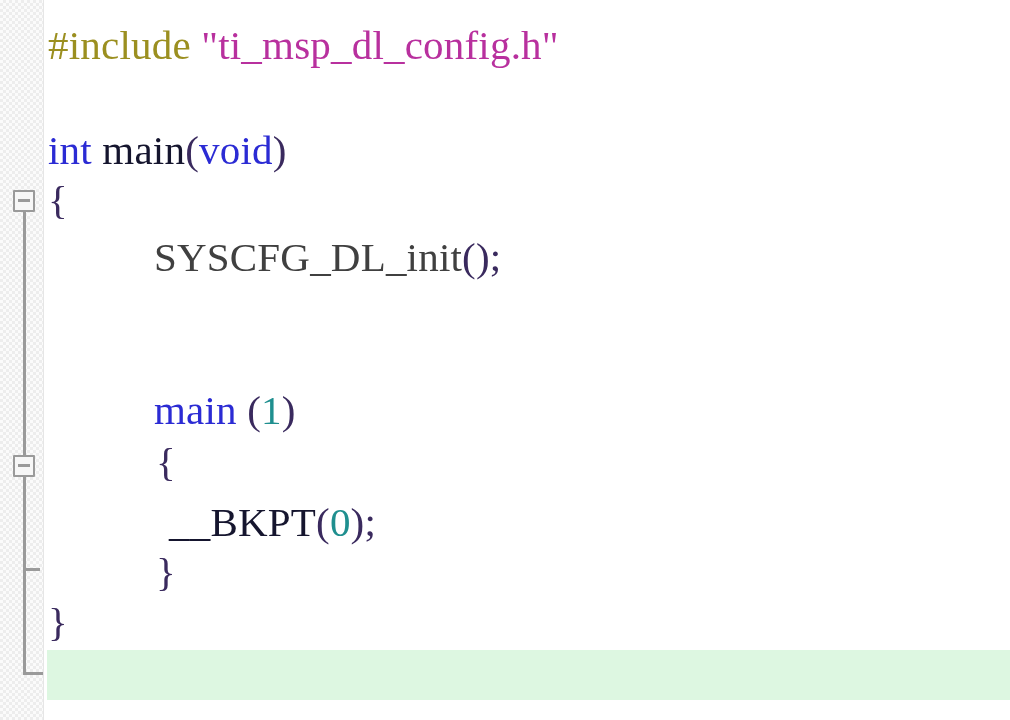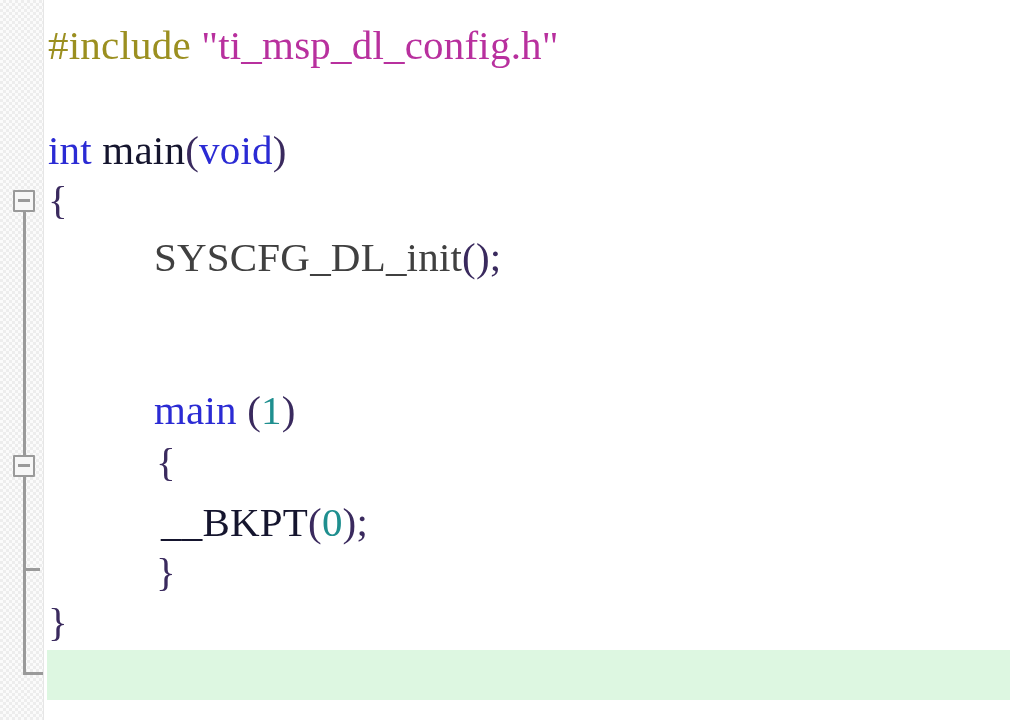--- a/index.html
+++ b/index.html
@@ -142,20 +142,20 @@
     <div id="code-lines">
         <div class="code-line" style="top: 20px; left: 4px;"><span class="tok-preproc" style="color: rgb(155, 143, 32);">#include</span><span class="tok-plain" style="color: rgb(21, 21, 46);"> </span><span class="tok-string" style="color: rgb(184, 48, 158);">"ti_msp_dl_config.h"</span></div>
         <div class="code-line" style="top: 70px; left: 4px;">&nbsp;</div>
         <div class="code-line" style="top: 125px; left: 4px;"><span class="tok-keyword" style="color: rgb(43, 43, 212);">int</span><span class="tok-plain" style="color: rgb(21, 21, 46);"> </span><span class="tok-ident" style="color: rgb(21, 21, 46);">main</span><span class="tok-punct" style="color: rgb(58, 42, 94);">(</span><span class="tok-keyword" style="color: rgb(43, 43, 212);">void</span><span class="tok-punct" style="color: rgb(58, 42, 94);">)</span></div>
         <div class="code-line" style="top: 175px; left: 4px;"><span class="tok-brace" style="color: rgb(58, 42, 94);">{</span></div>
         <div class="code-line" style="top: 232px; left: 110px;"><span class="tok-ident" style="color: #404040;">SYSCFG_DL_init</span><span class="tok-punct" style="color: rgb(58, 42, 94);">();</span></div>
         <div class="code-line" style="top: 285px; left: 110px;">&nbsp;</div>
         <div class="code-line" style="top: 335px; left: 110px;">&nbsp;</div>
         <div class="code-line" style="top: 385px; left: 110px;"><span class="tok-keyword" style="color: rgb(43, 43, 212);">main</span><span class="tok-plain" style="color: rgb(21, 21, 46);"> </span><span class="tok-punct" style="color: rgb(58, 42, 94);">(</span><span class="tok-number" style="color: rgb(31, 143, 143);">1</span><span class="tok-punct" style="color: rgb(58, 42, 94);">)</span></div>
         <div class="code-line" style="top: 437px; left: 112px;"><span class="tok-brace" style="color: rgb(58, 42, 94);">{</span></div>
-        <div class="code-line" style="top: 497px; left: 117px;"><span class="tok-ident" style="color: rgb(21, 21, 46);">__BKPT</span><span class="tok-punct" style="color: rgb(58, 42, 94);">(</span><span class="tok-number" style="color: rgb(31, 143, 143);">0</span><span class="tok-punct" style="color: rgb(58, 42, 94);">);</span></div>
+        <div class="code-line" style="top: 497px; left: 125px;"><span class="tok-ident" style="color: rgb(21, 21, 46);">__BKPT</span><span class="tok-punct" style="color: rgb(58, 42, 94);">(</span><span class="tok-number" style="color: rgb(31, 143, 143);">0</span><span class="tok-punct" style="color: rgb(58, 42, 94);">);</span></div>
         <div class="code-line" style="top: 547px; left: 112px;"><span class="tok-brace" style="color: rgb(58, 42, 94);">}</span></div>
         <div class="code-line" style="top: 597px; left: 4px;"><span class="tok-brace" style="color: rgb(58, 42, 94);">}</span></div>
         <div class="code-line" style="top: 650px; left: 4px;">&nbsp;</div>
       </div>
   </div>
 
 </div>
 
 </body></html>

